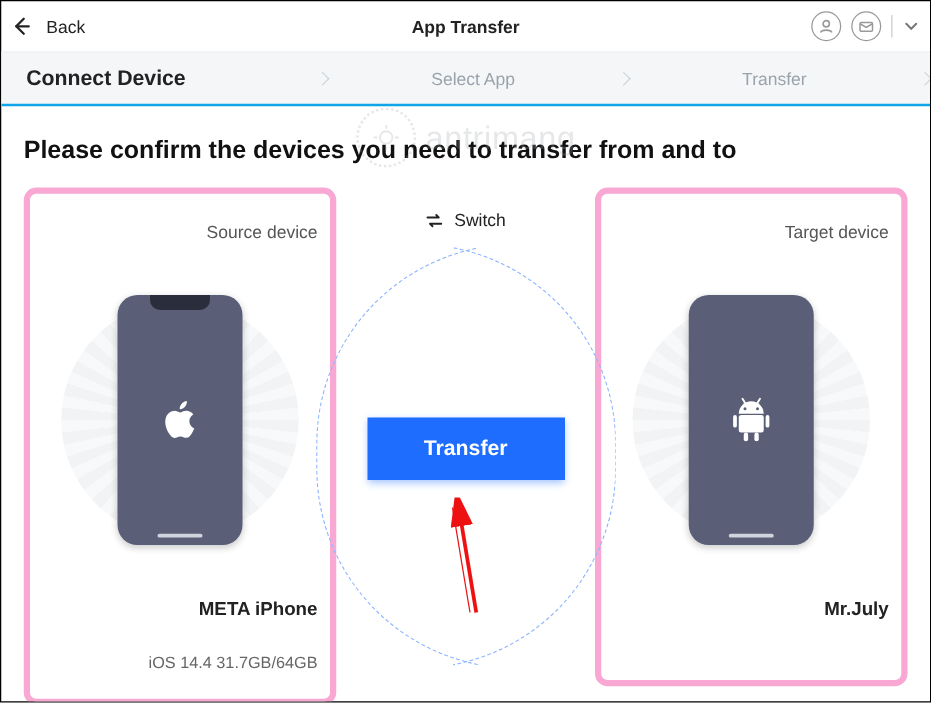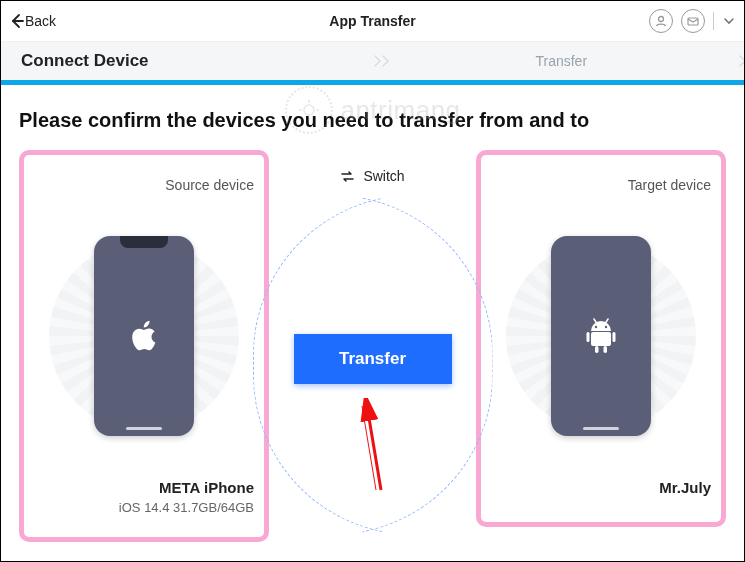--- a/index.html
+++ b/index.html
@@ -17,21 +17,21 @@
   .topbar {
     height: 40px;
     display: flex;
     align-items: center;
     position: relative;
     padding: 0 8px;
   }
   .back-btn {
     display: flex;
     align-items: center;
-    gap: 0;
+    gap: 12px;
     cursor: pointer;
     font-size: 14px;
     color: #222;
   }
   .app-title {
     position: absolute;
     left: 50%;
     transform: translateX(-50%);
     font-size: 14px;
     font-weight: 700;
@@ -53,21 +53,21 @@
     width: 1px; height: 18px; background: #ccc;
   }
   
   .steps {
     height: 44px;
     background: #f4f6f8;
     display: flex;
     align-items: center;
     position: relative;
     border-top: 1px solid #eef0f2;
-    border-bottom: 5px solid #0ea5e9;
+    border-bottom: 2px solid #0ea5e9;
   }
   .step {
     flex: 1;
     text-align: center;
     font-size: 14px;
     color: #9aa3ab;
     position: relative;
   }
   .step.active {
     color: #222;
@@ -139,21 +139,21 @@
   }
   .phone .home {
     position: absolute; bottom: 6px; left: 50%; transform: translateX(-50%);
     width: 36px; height: 3px; border-radius: 2px; background: #d0d4dd;
   }
   .os-icon svg { display: block; }
   .device-name {
     font-size: 15px;
     font-weight: 600;
     color: #222;
-    margin-bottom: 4px;
+    margin-bottom: 26px;
   }
   .device-sub {
     font-size: 13px;
     color: #666;
   }
   
   .center-col {
     flex: 1;
     position: relative;
     height: 400px;
@@ -268,20 +268,21 @@
     <div class="divider-v"></div>
     <svg width="14" height="14" viewBox="0 0 14 14">
         <path d="M3 5l4 4 4-4" stroke="#777" stroke-width="1.6" fill="none" stroke-linecap="round"></path>
       </svg>
   </div>
 </div>
 
 <div class="steps">
   <div class="step active">Connect Device</div>
   <div class="step-sep"></div>
+  <div class="step">Select App</div>
   <div class="step-sep"></div>
   <div class="step">Transfer</div>
   <div class="step-sep"></div>
 </div>
 
 <div class="heading">Please confirm the devices you need to transfer from and to</div>
 
 <div class="watermark">
   <div class="wm-circle">
     <svg width="24" height="24" viewBox="0 0 24 24">

